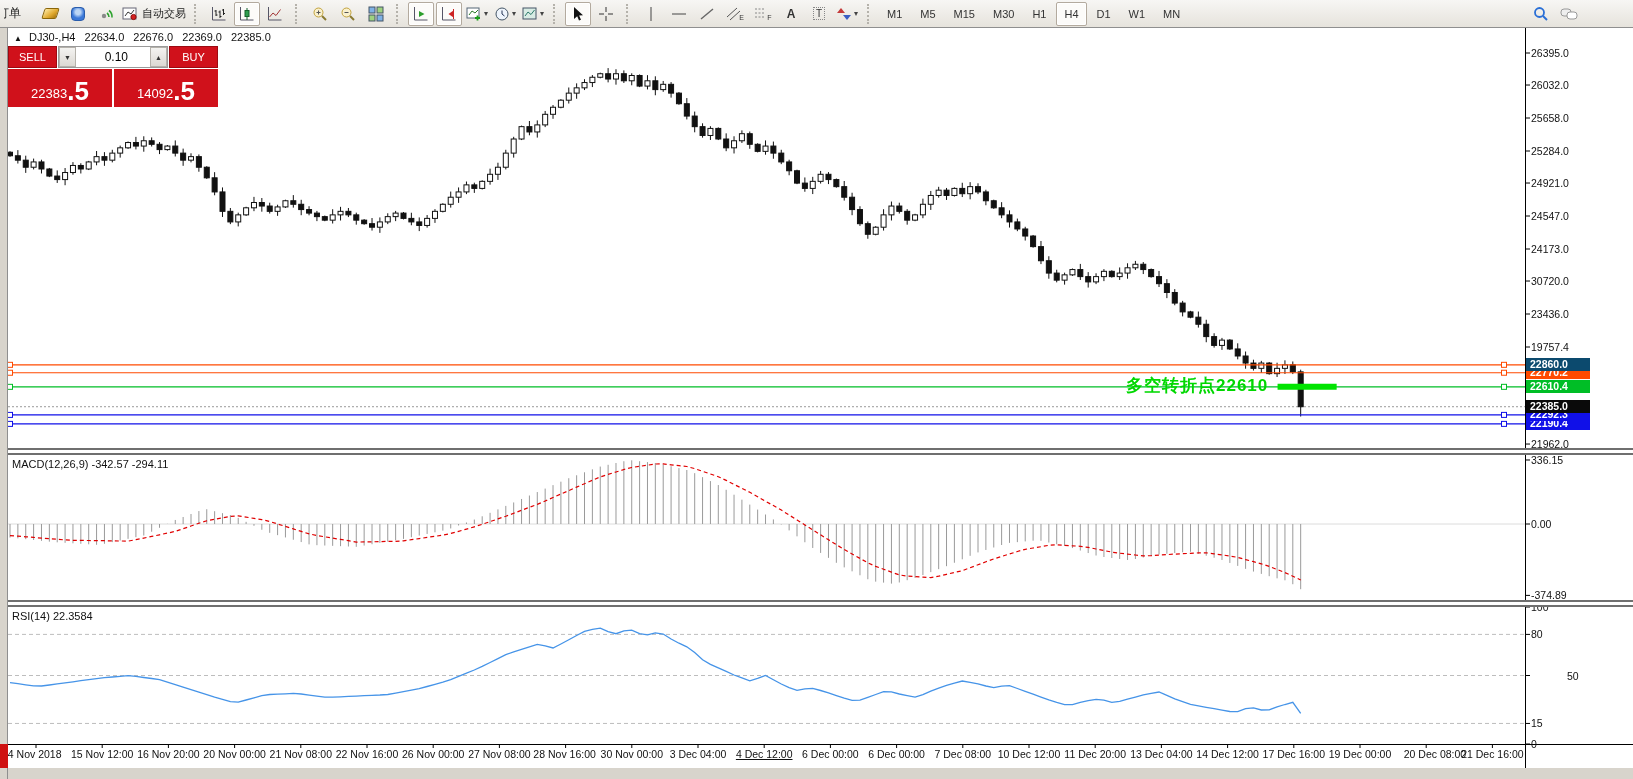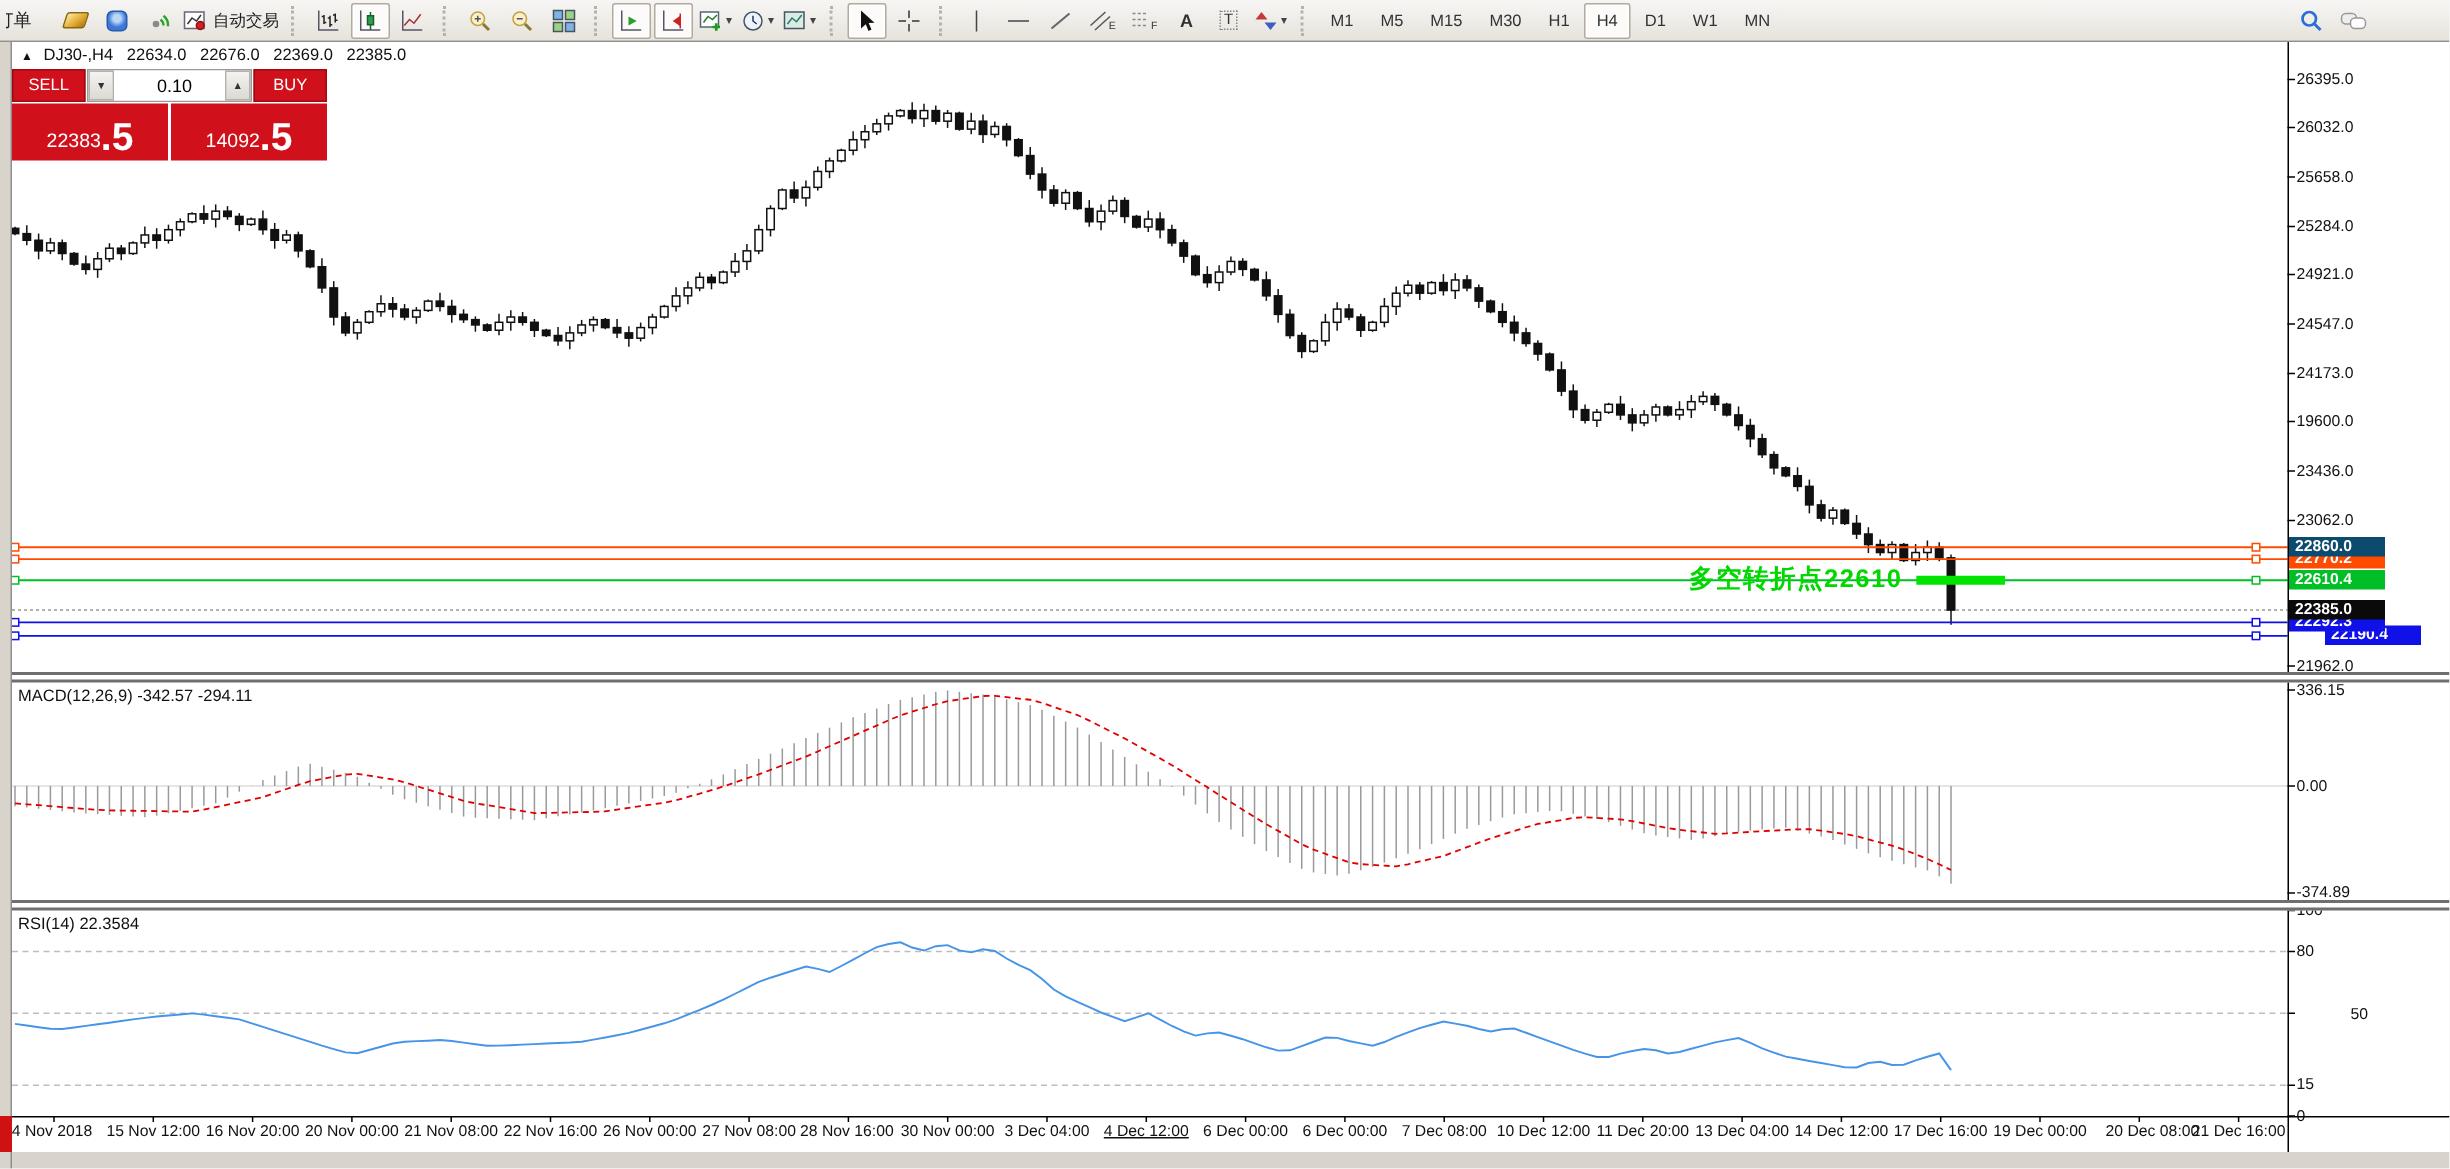--- a/index.html
+++ b/index.html
@@ -876,33 +876,33 @@
   <div class="annotation" id="annot" style="color: rgb(0, 216, 0);">多空转折点22610</div>
 
   <div id="labels">
       <div class="axis-lb" style="left: 1531px; top: 47px;">26395.0</div>
       <div class="axis-lb" style="left: 1531px; top: 79.0202px;">26032.0</div>
       <div class="axis-lb" style="left: 1531px; top: 112.011px;">25658.0</div>
       <div class="axis-lb" style="left: 1531px; top: 145.001px;">25284.0</div>
       <div class="axis-lb" style="left: 1531px; top: 177.022px;">24921.0</div>
       <div class="axis-lb" style="left: 1531px; top: 210.012px;">24547.0</div>
       <div class="axis-lb" style="left: 1531px; top: 243.003px;">24173.0</div>
-      <div class="axis-lb" style="left: 1531px; top: 275.023px;">19600.0</div>
+      <div class="axis-lb" style="left: 1531px; top: 275.023px;">30720.0</div>
       <div class="axis-lb" style="left: 1531px; top: 308.013px;">23436.0</div>
-      <div class="axis-lb" style="left: 1531px; top: 341.004px;">23062.0</div>
+      <div class="axis-lb" style="left: 1531px; top: 341.004px;">19757.4</div>
       <div class="axis-lb" style="left: 1531px; top: 438.035px;">21962.0</div>
       <div class="axis-lb" style="left: 1531px; top: 453.997px;">336.15</div>
       <div class="axis-lb" style="left: 1531px; top: 518px;">0.00</div>
       <div class="axis-lb" style="left: 1531px; top: 589.379px;">-374.89</div>
       <div class="axis-lb" style="left: 1531px; top: 601px;">100</div>
       <div class="axis-lb" style="left: 1531px; top: 628.4px;">80</div>
       <div class="axis-lb" style="left: 1567px; top: 669.5px;">50</div>
       <div class="axis-lb" style="left: 1531px; top: 717.45px;">15</div>
       <div class="axis-lb" style="left: 1531px; top: 738px;">0</div>
-      <div class="price-tag" style="left: 1526px; top: 417.388px; background: rgb(16, 16, 232); margin-left: 24px;">22190.4</div>
+      <div class="price-tag" style="left: 1526px; top: 417.388px; background: rgb(16, 16, 232);">22190.4</div>
       <div class="price-tag" style="left: 1526px; top: 408.399px; background: rgb(16, 16, 232);">22292.3</div>
       <div class="price-tag" style="left: 1526px; top: 400.222px; background: rgb(10, 10, 10);">22385.0</div>
       <div class="price-tag" style="left: 1526px; top: 366.244px; background: rgb(255, 74, 0);">22770.2</div>
       <div class="price-tag" style="left: 1526px; top: 358.322px; background: #0c4a6e;">22860.0</div>
       <div class="price-tag" style="left: 1526px; top: 380.34px; background: rgb(0, 190, 38);">22610.4</div>
       <div class="time-lb" style="left: 2px; top: 748px; width: 80px; text-align: left;">14 Nov 2018</div>
       <div class="time-lb" style="left: 62.2px; top: 748px; width: 80px; text-align: center;">15 Nov 12:00</div>
       <div class="time-lb" style="left: 128.4px; top: 748px; width: 80px; text-align: center;">16 Nov 20:00</div>
       <div class="time-lb" style="left: 194.6px; top: 748px; width: 80px; text-align: center;">20 Nov 00:00</div>
       <div class="time-lb" style="left: 260.8px; top: 748px; width: 80px; text-align: center;">21 Nov 08:00</div>

